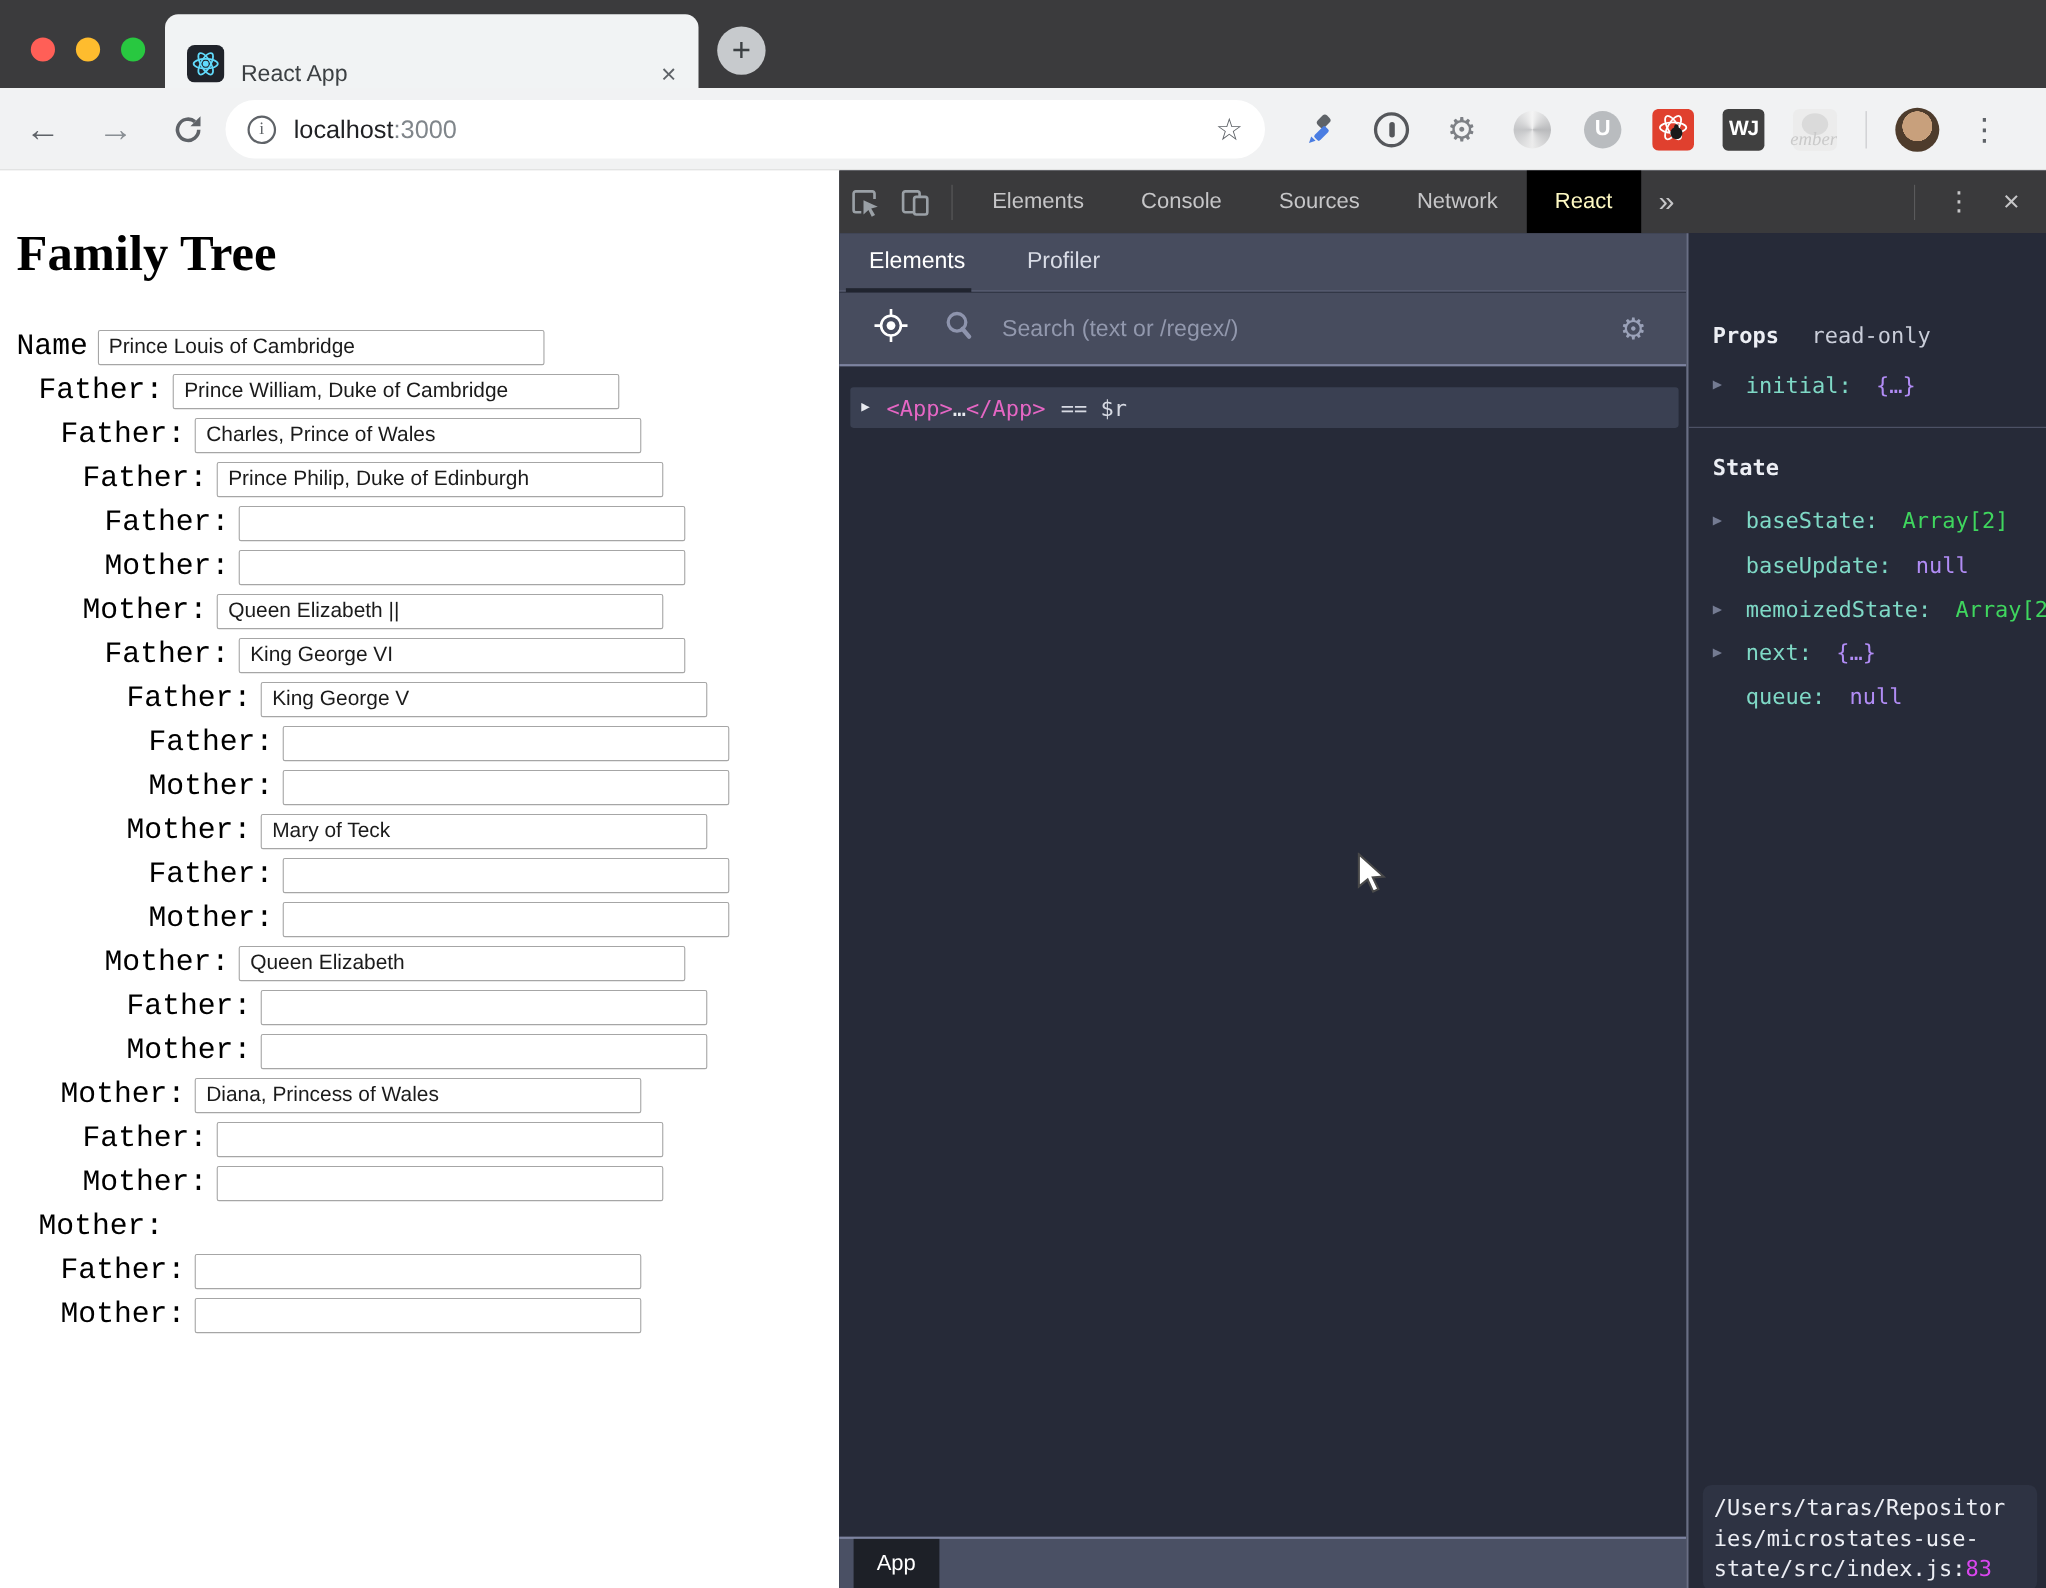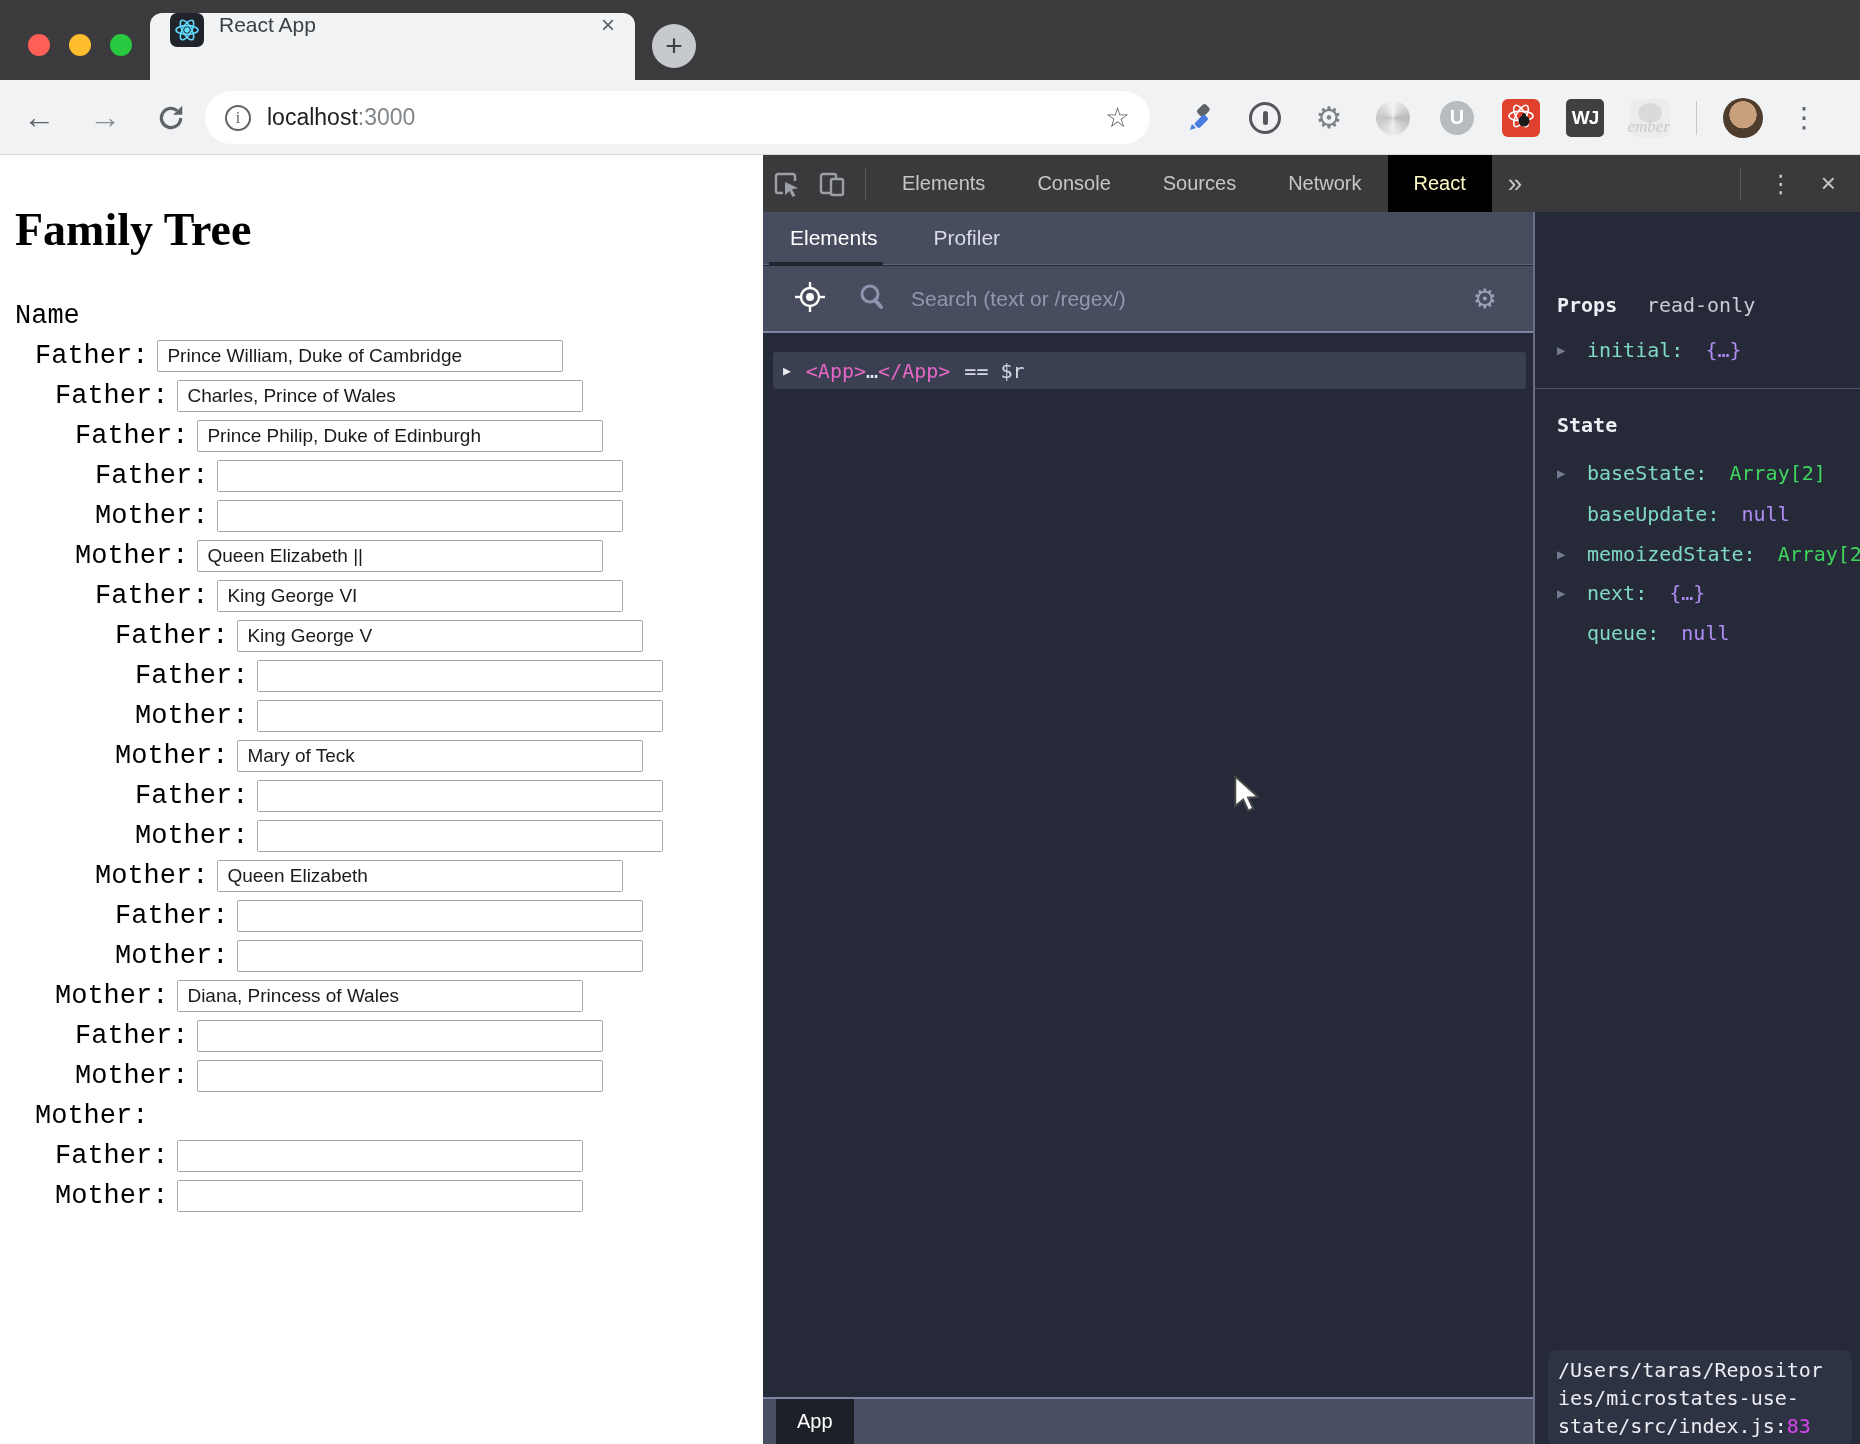--- a/index.html
+++ b/index.html
@@ -5,21 +5,21 @@
   *{margin:0;padding:0;box-sizing:border-box}
   html,body{width:1860px;height:1444px;overflow:hidden;background:#fff;
     font-family:"Liberation Sans",sans-serif;position:relative}
 
   
   .titlebar{position:absolute;left:0;top:0;width:1860px;height:80px;background:#3b3b3d}
   .traffic{position:absolute;top:34px;left:28px;display:flex;gap:19px}
   .light{width:22px;height:22px;border-radius:50%;display:inline-block}
   .light.red{background:#ff5f57}.light.yellow{background:#febc2e}.light.green{background:#28c840}
   .tab{position:absolute;left:150px;top:13px;width:485px;height:67px;background:#f1f3f4;
-    border-radius:12px 12px 0 0;display:flex;align-items:flex-start;padding:0 20px;gap:15px}
+    border-radius:12px 12px 0 0;display:flex;align-items:flex-end;padding:0 20px;gap:15px}
   .tab-title{font-size:21px;color:#3c4043;flex:1;white-space:nowrap}
   .tab-close{color:#5f6368;font-size:24px;line-height:24px;cursor:default}
   .newtab{position:absolute;left:652px;top:24px;width:44px;height:44px;border-radius:50%;
     background:#c7cacd;color:#3c4043;font-size:30px;display:flex;align-items:center;justify-content:center}
 
   
   .toolbar{position:absolute;top:80px;left:0;width:1860px;height:75px;background:#f1f2f3;
     border-bottom:1px solid #d8d9da}
   .nav-btn{position:absolute;top:0;height:75px;display:flex;align-items:center;justify-content:center;
     width:50px;color:#5f6368;font-size:32px}
@@ -210,20 +210,21 @@
     <span class="avatar"></span>
     <span class="menu-dots">⋮</span>
   </div>
 </div>
 
 <div class="page">
   <h1>Family Tree</h1>
   <div class="family-form">
     <div class="form-row d0">
         <label>Name</label>
+        <input value="Prince Louis of Cambridge" style="">
       </div>
     <div class="form-row d1">
         <label>Father:</label>
         <input value="Prince William, Duke of Cambridge" style="">
       </div>
     <div class="form-row d2">
         <label>Father:</label>
         <input value="Charles, Prince of Wales" style="">
       </div>
     <div class="form-row d3">

